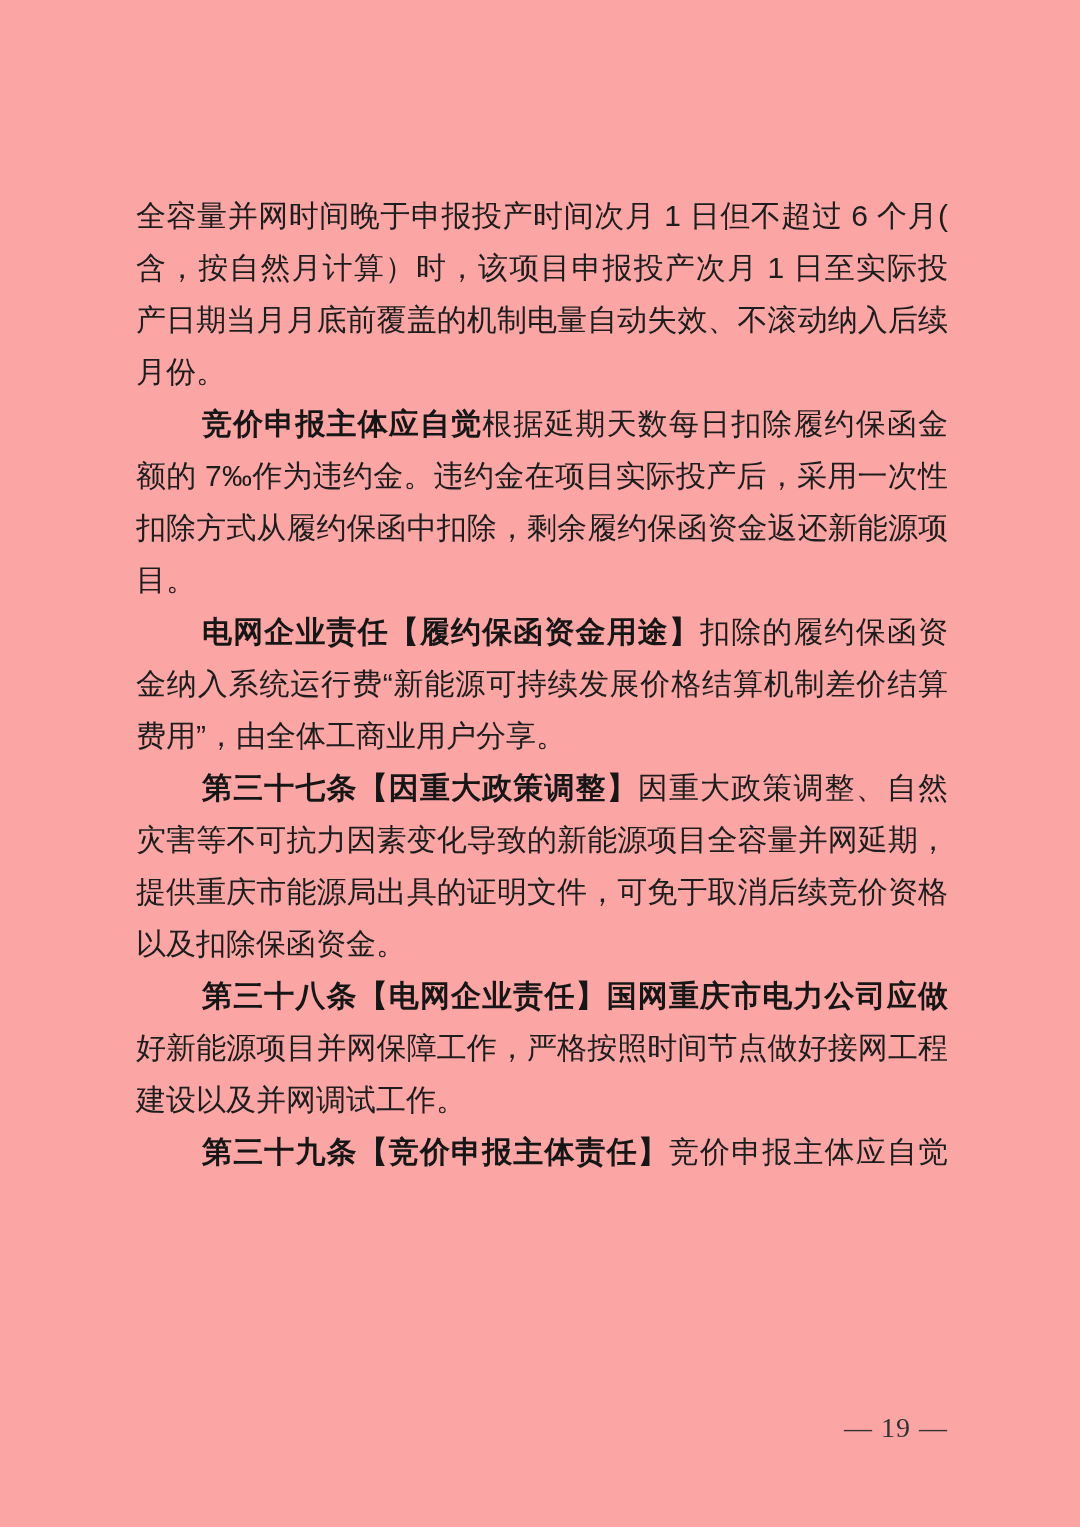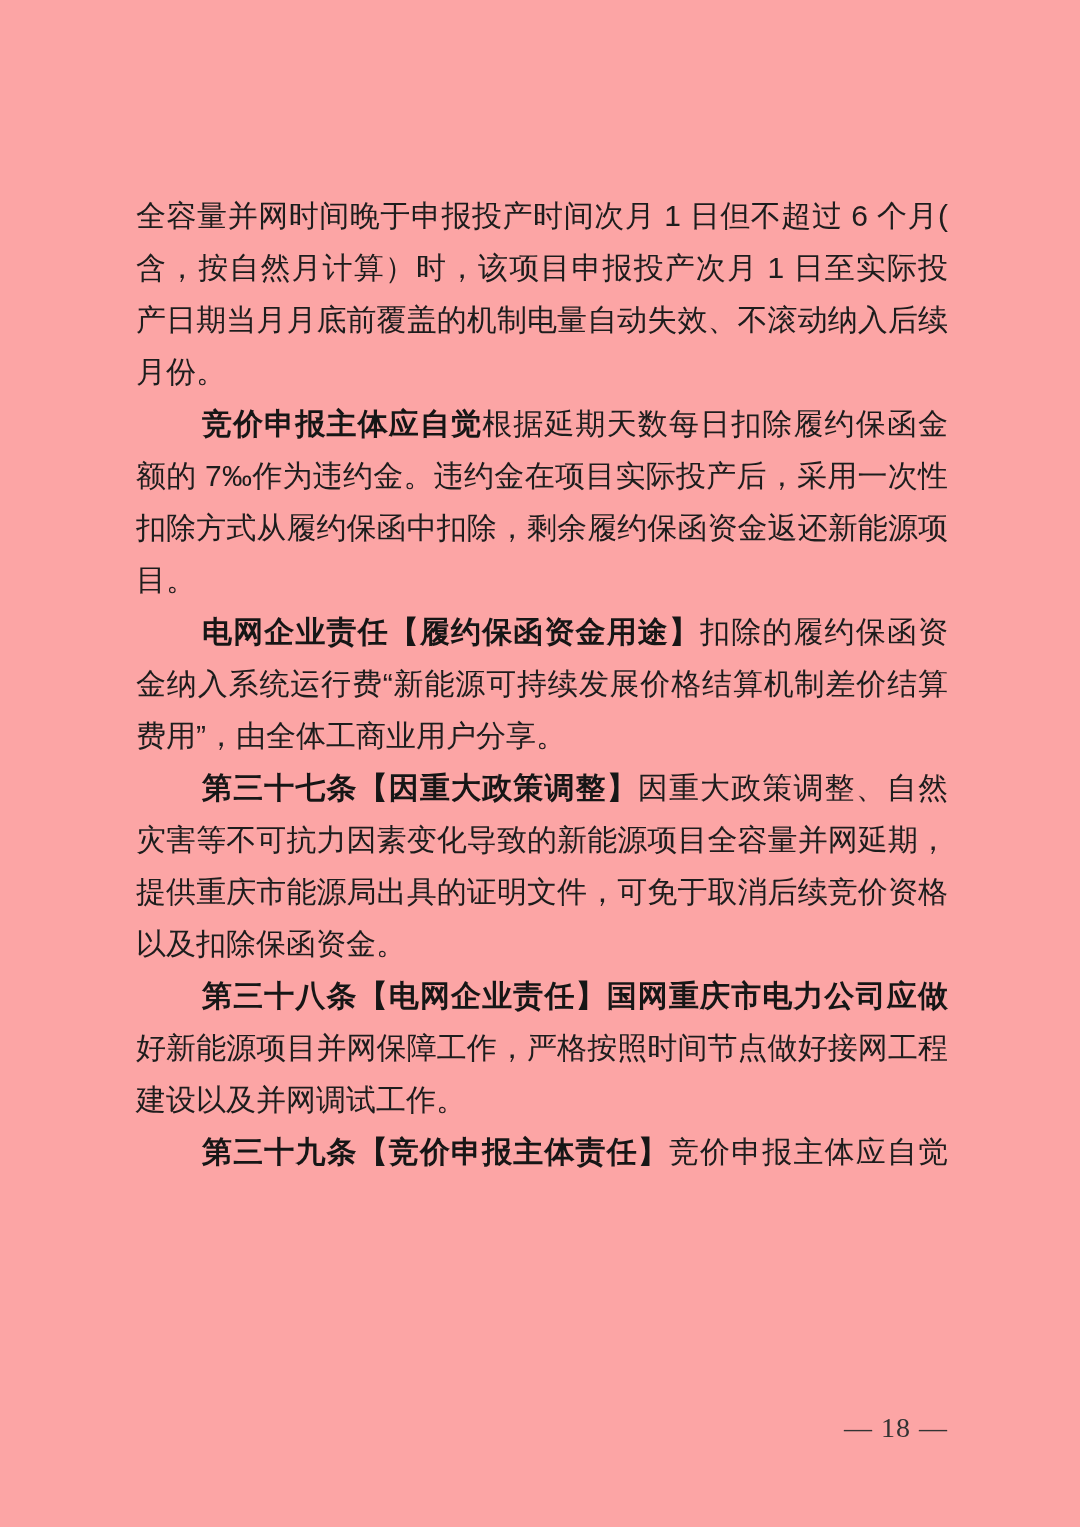--- a/index.html
+++ b/index.html
@@ -59,14 +59,14 @@
 
 <div class="page">
   <div class="content">
       <p class="para no-indent"><span class="seg">全容量并网时间晚于申报投产时间次月 1 日但不超过 6 个月( 含，按自然月计算）时，该项目申报投产次月 1 日至实际投产日期当月月底前覆盖的机制电量自动失效、不滚动纳入后续月份。</span></p>
       <p class="para"><span class="seg bold">竞价申报主体应自觉</span><span class="seg">根据延期天数每日扣除履约保函金额的 7‰作为违约金。违约金在项目实际投产后，采用一次性扣除方式从履约保函中扣除，剩余履约保函资金返还新能源项目。</span></p>
       <p class="para"><span class="seg bold">电网企业责任【履约保函资金用途】</span><span class="seg">扣除的履约保函资金纳入系统运行费“新能源可持续发展价格结算机制差价结算费用”，由全体工商业用户分享。</span></p>
       <p class="para"><span class="seg bold">第三十七条【因重大政策调整】</span><span class="seg">因重大政策调整、自然灾害等不可抗力因素变化导致的新能源项目全容量并网延期，提供重庆市能源局出具的证明文件，可免于取消后续竞价资格以及扣除保函资金。</span></p>
       <p class="para"><span class="seg bold">第三十八条【电网企业责任】国网重庆市电力公司应做</span><span class="seg">好新能源项目并网保障工作，严格按照时间节点做好接网工程建设以及并网调试工作。</span></p>
       <p class="para justify-last"><span class="seg bold">第三十九条【竞价申报主体责任】</span><span class="seg">竞价申报主体应自觉</span></p>
     </div>
-  <div class="page-number">— 18 —</div>
+  <div class="page-number">— 19 —</div>
 </div>
 
 </body></html>

